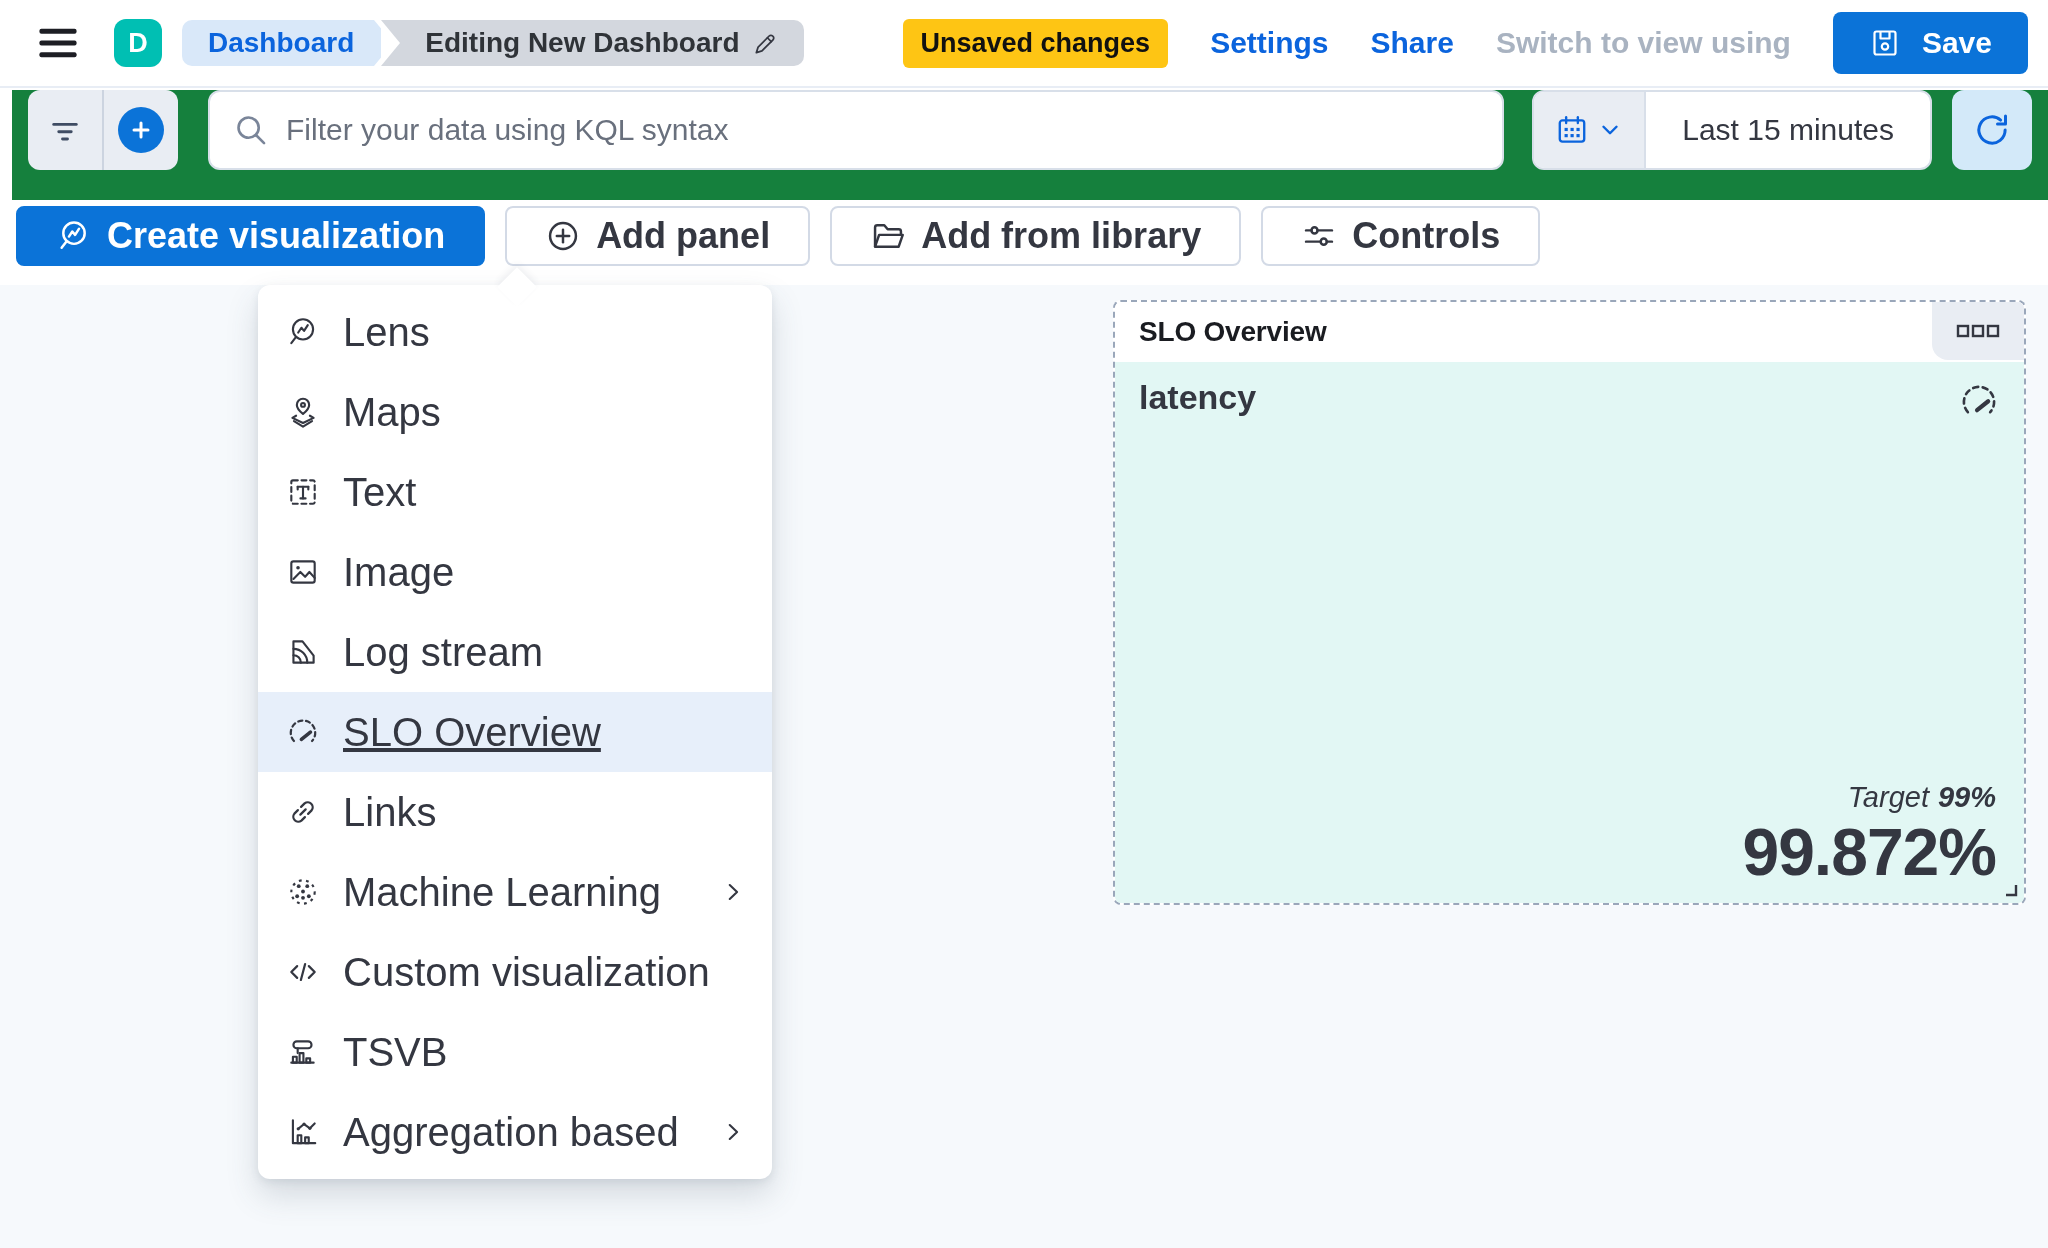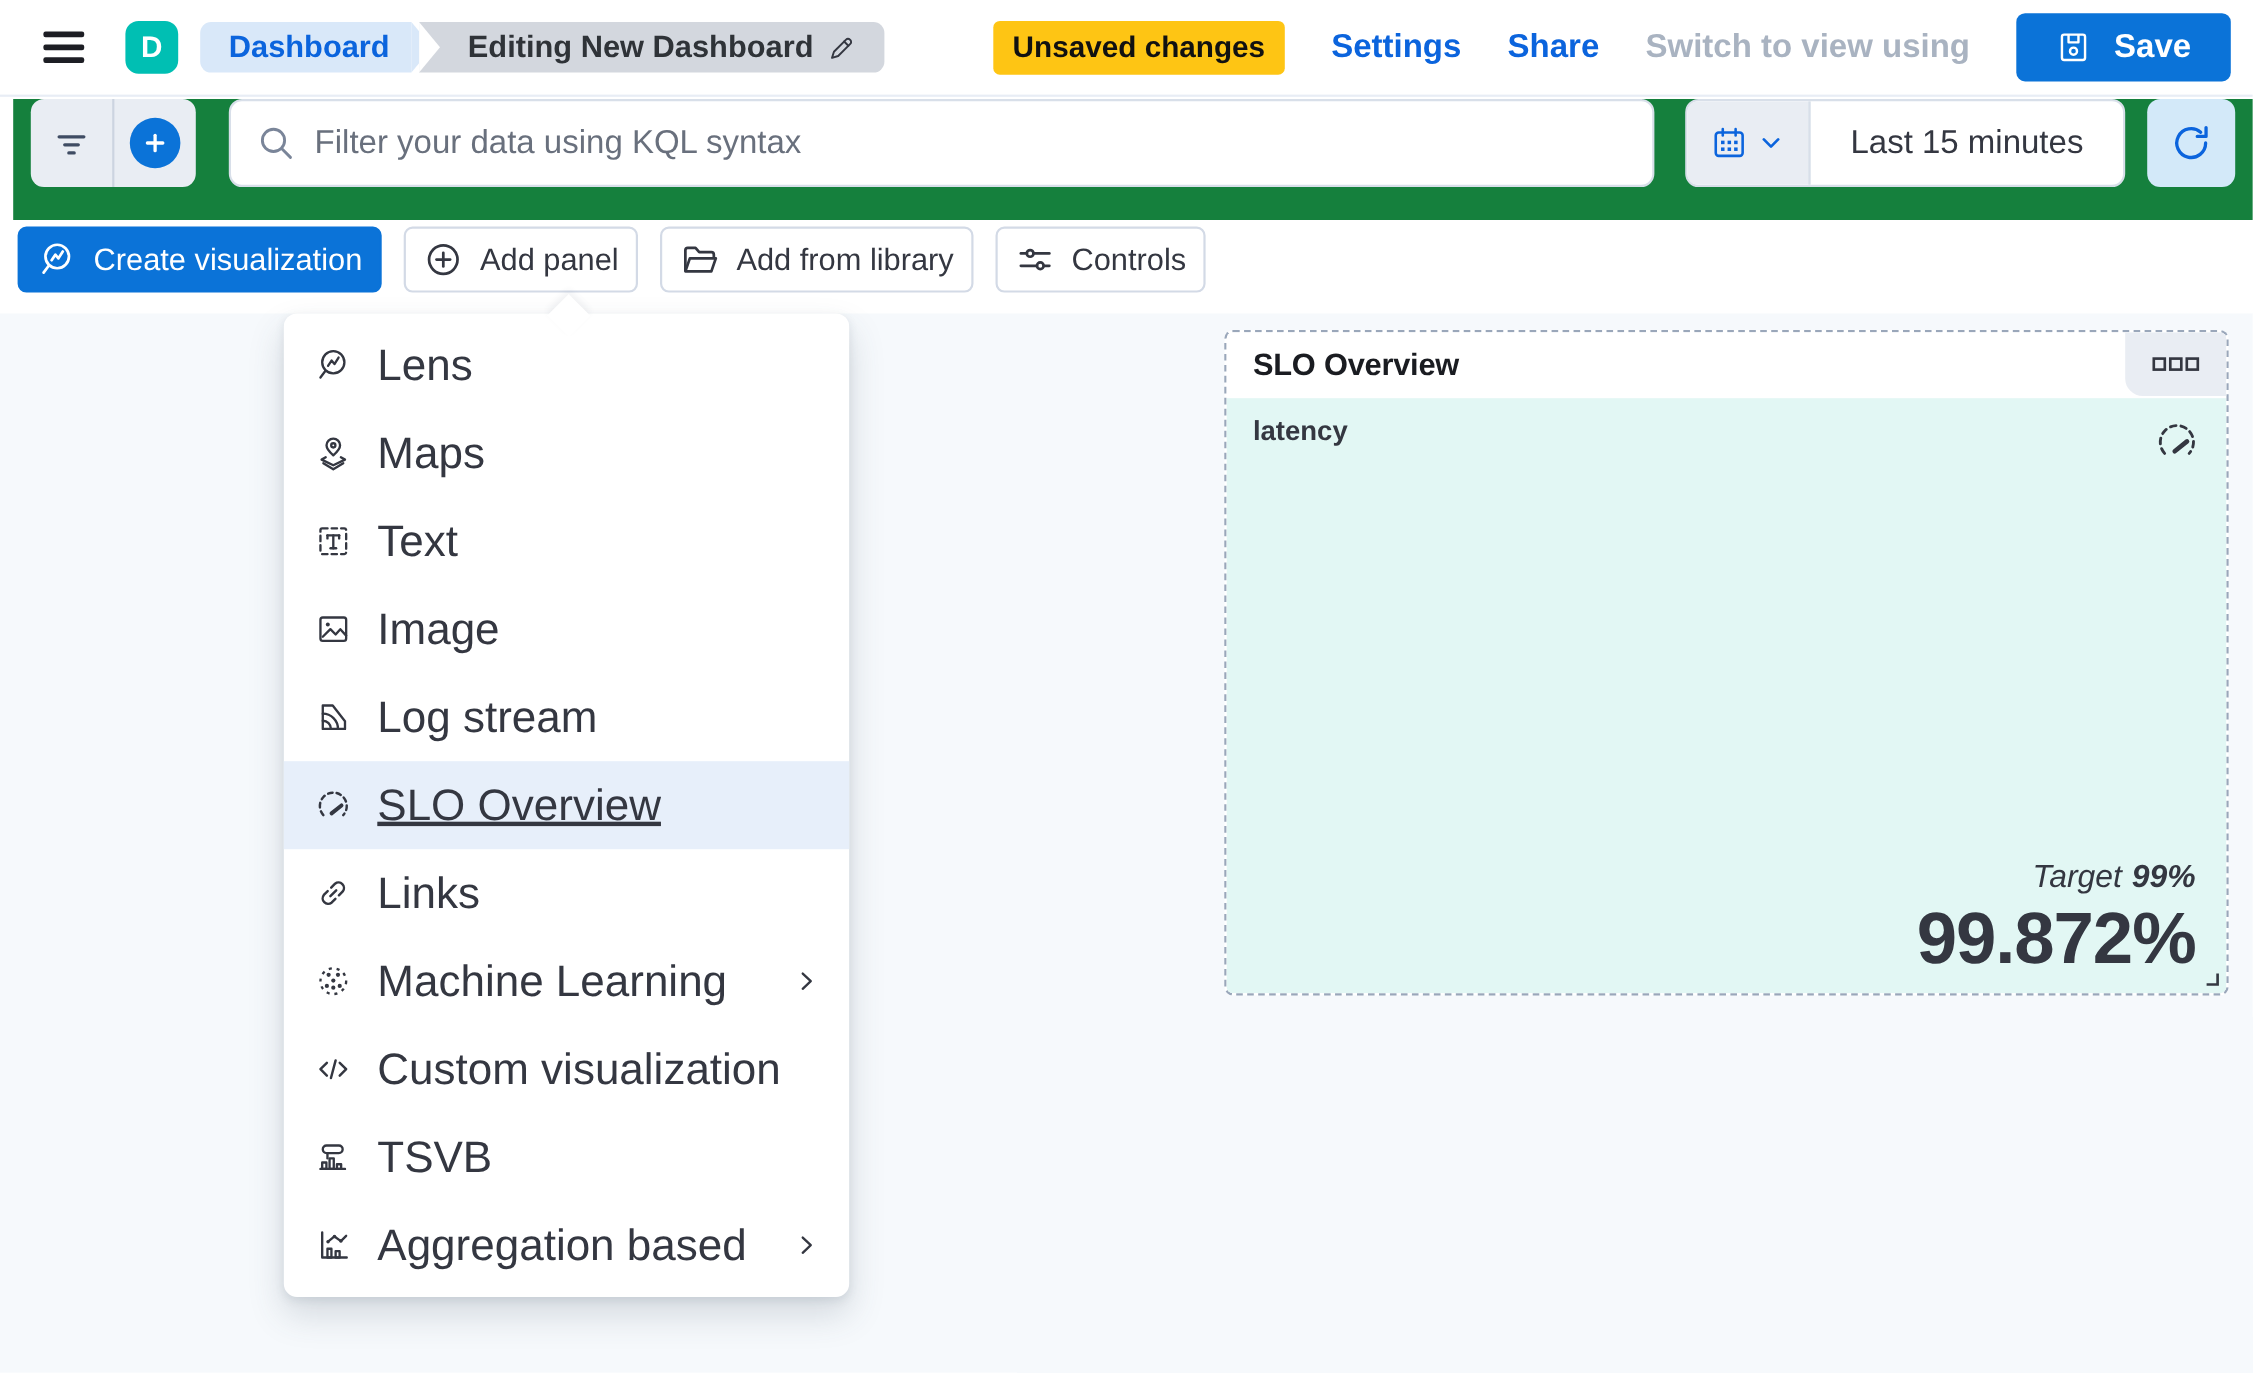--- a/index.html
+++ b/index.html
@@ -96,21 +96,21 @@
     background: #d3e9f9; display: flex; align-items: center; justify-content: center;
   }
 
   
   .toolbar {
     position: absolute; top: 200px; left: 0; right: 0; height: 85px;
     background: #fff; display: flex; align-items: flex-start; gap: 20px; padding: 6px 16px 0;
   }
   .tbtn {
     height: 60px; border-radius: 8px; display: flex; align-items: center; gap: 15px;
-    padding: 0 16px; font-size: 28px; font-weight: 400; color: #343741;
+    padding: 0 38px; font-size: 36px; font-weight: 700; color: #343741;
     background: #fff; border: 2px solid #d3dae6;
   }
   .tbtn.primary { background: #0b73d8; border-color: #0b73d8; color: #fff; }
 
   
   .canvas { position: absolute; top: 285px; left: 0; right: 0; bottom: 0; background: #f6f9fc; }
 
   
   .menu {
     position: absolute; left: 258px; top: 0; width: 514px; z-index: 20;
@@ -143,21 +143,21 @@
     position: relative; height: 60px; background: #fff; flex: 0 0 auto;
     display: flex; align-items: center; padding: 0 24px;
   }
   .panel-title { font-size: 28px; font-weight: bold; color: #1a1c21; letter-spacing: -.2px; }
   .panel-actions {
     position: absolute; top: 0; right: 0; width: 92px; height: 58px;
     background: #e9edf3; border-radius: 0 4px 0 16px;
     display: flex; align-items: center; justify-content: center;
   }
   .panel-body { position: relative; flex: 1; background: #e2f7f4; }
-  .slo-name { position: absolute; left: 24px; top: 16px; font-size: 25px; font-weight: bold; color: #343741; }
+  .slo-name { position: absolute; left: 24px; top: 16px; font-size: 34px; font-weight: bold; color: #343741; }
   .body-gauge { position: absolute; right: 24px; top: 18px; }
   .slo-metrics { position: absolute; right: 28px; bottom: 16px; text-align: right; }
   .slo-target { font-size: 29px; color: #343741; margin-bottom: 4px; font-style: italic; }
   .slo-target b { margin-left: 9px; }
   .slo-value { font-size: 66px; font-weight: bold; color: #343741; line-height: 1.05; letter-spacing: -1px; }
   .resize-handle { position: absolute; right: 5px; bottom: 5px; display: inline-flex; }
 
   svg { display: block; }
 </style>
 </head>

